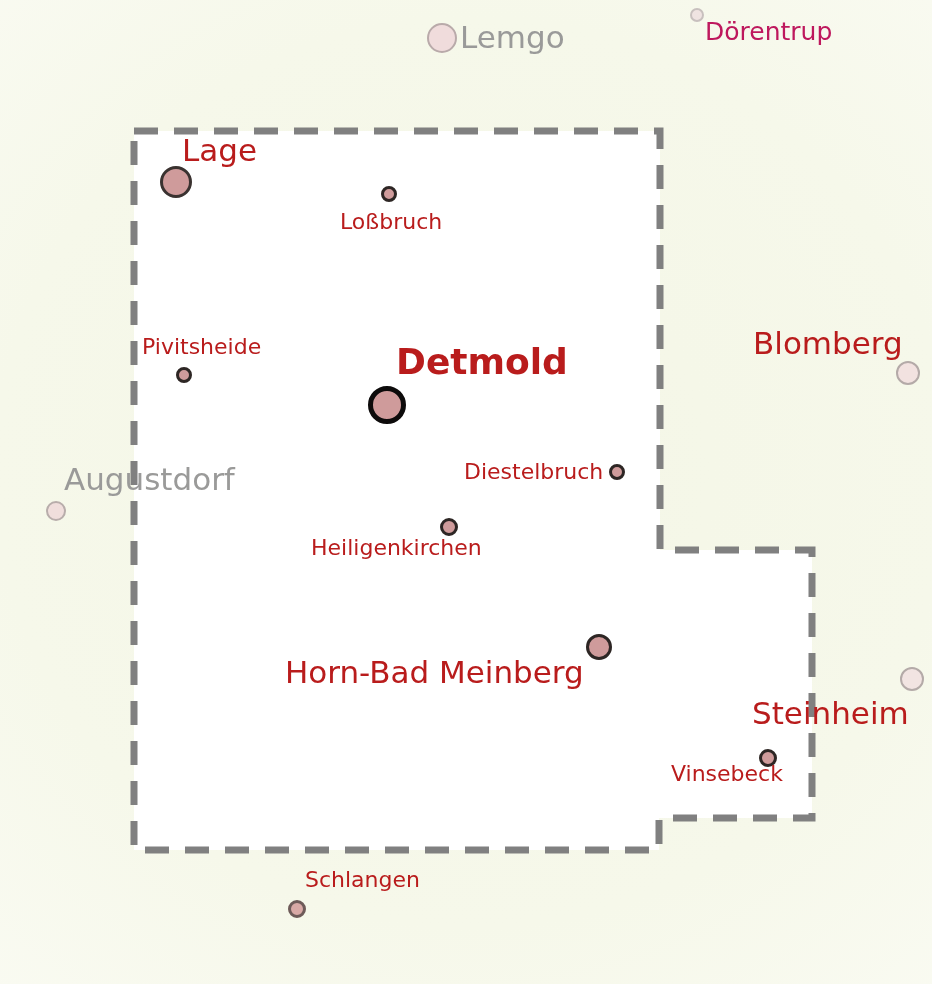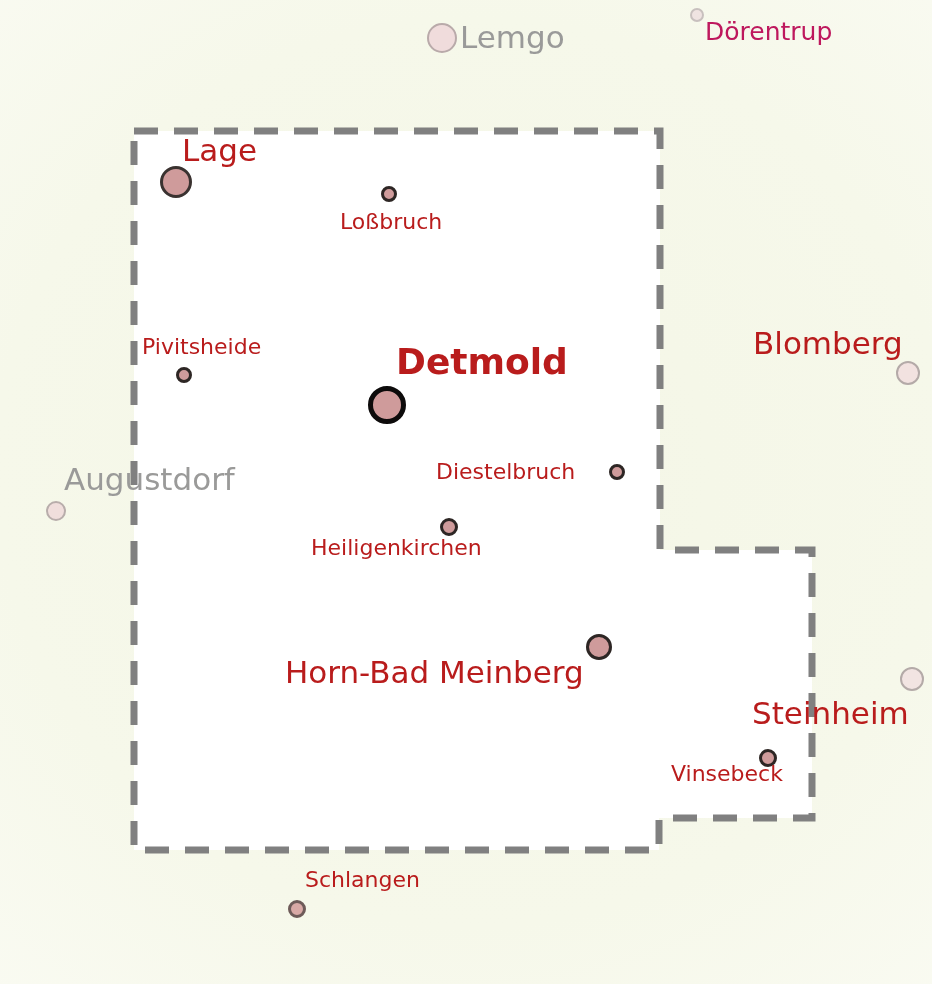--- a/index.html
+++ b/index.html
@@ -96,21 +96,21 @@
       <div class="map-label size-lg weight-normal" style="left: 182px; top: 135px;">Lage</div>
       <div class="city-dot" style="left: 381px; top: 186px; width: 16px; height: 16px; background: rgb(207, 155, 155); border: 3px solid rgb(45, 38, 36);"></div>
       <div class="map-label size-sm weight-normal" style="left: 340px; top: 211px;">Loßbruch</div>
       <div class="city-dot" style="left: 176px; top: 367px; width: 16px; height: 16px; background: rgb(207, 155, 155); border: 3px solid rgb(45, 38, 36);"></div>
       <div class="map-label size-sm weight-normal" style="left: 142px; top: 336px;">Pivitsheide</div>
       <div class="city-dot" style="left: 368px; top: 386px; width: 38px; height: 38px; background: rgb(207, 155, 155); border: 5px solid rgb(13, 11, 11);"></div>
       <div class="map-label size-xl weight-bold" style="left: 396px; top: 344px;">Detmold</div>
       <div class="city-dot" style="left: 896px; top: 361px; width: 24px; height: 24px; background: rgb(242, 226, 224); border: 2px solid rgb(180, 170, 168);"></div>
       <div class="map-label size-lg weight-normal" style="left: 753px; top: 328px;">Blomberg</div>
       <div class="city-dot" style="left: 609px; top: 464px; width: 16px; height: 16px; background: rgb(207, 155, 155); border: 3px solid rgb(45, 38, 36);"></div>
-      <div class="map-label size-sm weight-normal" style="left: 436px; top: 461px;">Diestelbruch</div>
+      <div class="map-label size-sm weight-normal" style="left: 464px; top: 461px;">Diestelbruch</div>
       <div class="city-dot" style="left: 46px; top: 501px; width: 20px; height: 20px; background: rgb(240, 222, 220); border: 2px solid rgb(184, 173, 171);"></div>
       <div class="map-label size-lg weight-normal muted-1" style="left: 64px; top: 464px;">Augustdorf</div>
       <div class="city-dot" style="left: 440px; top: 518px; width: 18px; height: 18px; background: rgb(207, 155, 155); border: 3px solid rgb(45, 38, 36);"></div>
       <div class="map-label size-sm weight-normal" style="left: 311px; top: 537px;">Heiligenkirchen</div>
       <div class="city-dot" style="left: 586px; top: 634px; width: 26px; height: 26px; background: rgb(207, 155, 155); border: 3px solid rgb(45, 38, 36);"></div>
       <div class="map-label size-lg weight-normal" style="left: 285px; top: 657px;">Horn-Bad Meinberg</div>
       <div class="city-dot" style="left: 900px; top: 667px; width: 24px; height: 24px; background: rgb(242, 228, 226); border: 2px solid rgb(180, 170, 168);"></div>
       <div class="map-label size-lg weight-normal" style="left: 752px; top: 670px; margin-top: 28px;">Steinheim</div>
       <div class="city-dot" style="left: 759px; top: 749px; width: 18px; height: 18px; background: rgb(207, 155, 155); border: 3px solid rgb(45, 38, 36);"></div>
       <div class="map-label size-sm weight-normal" style="left: 671px; top: 763px;">Vinsebeck</div>

